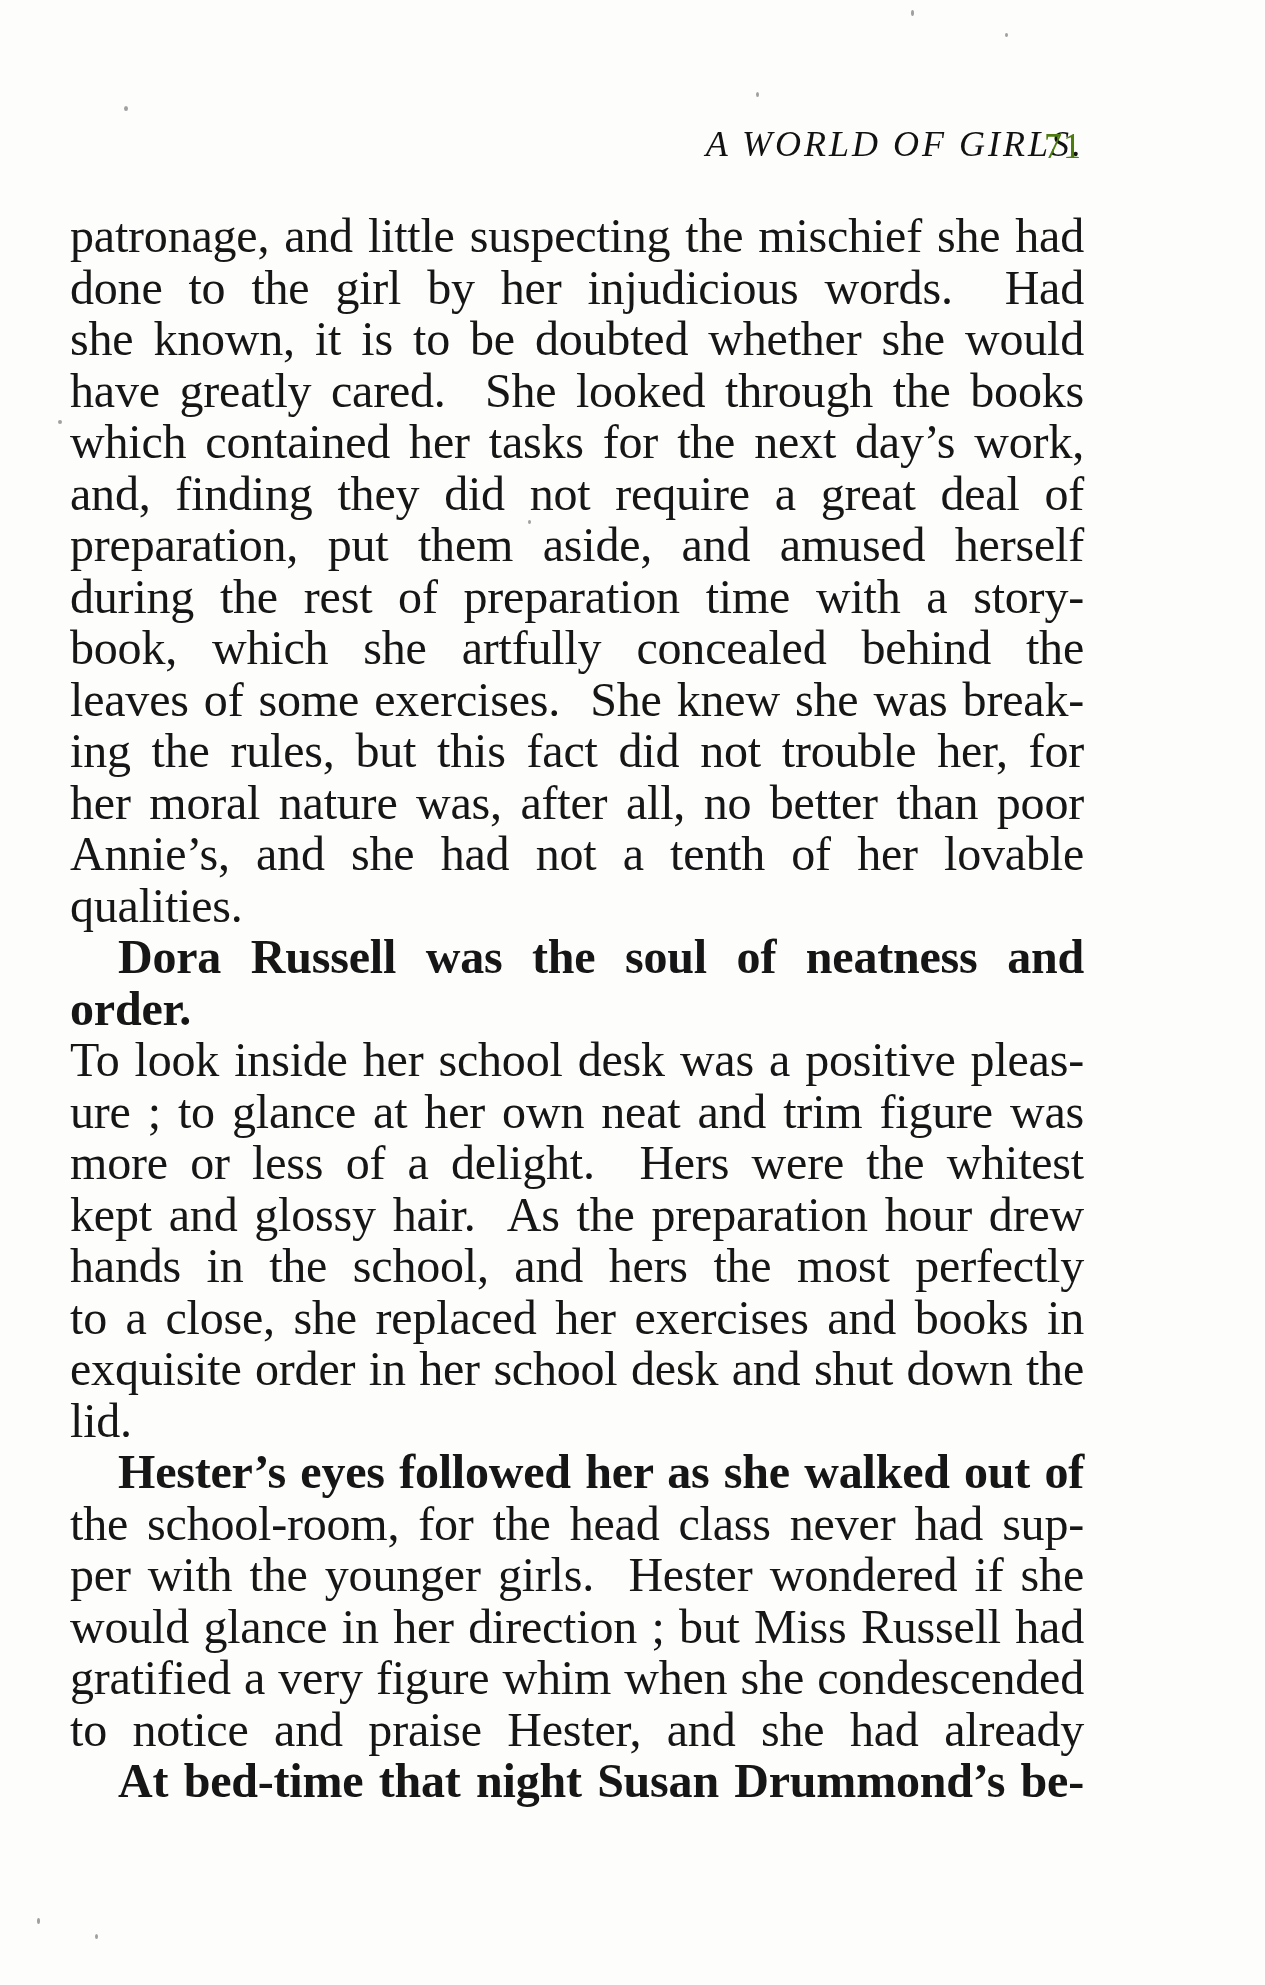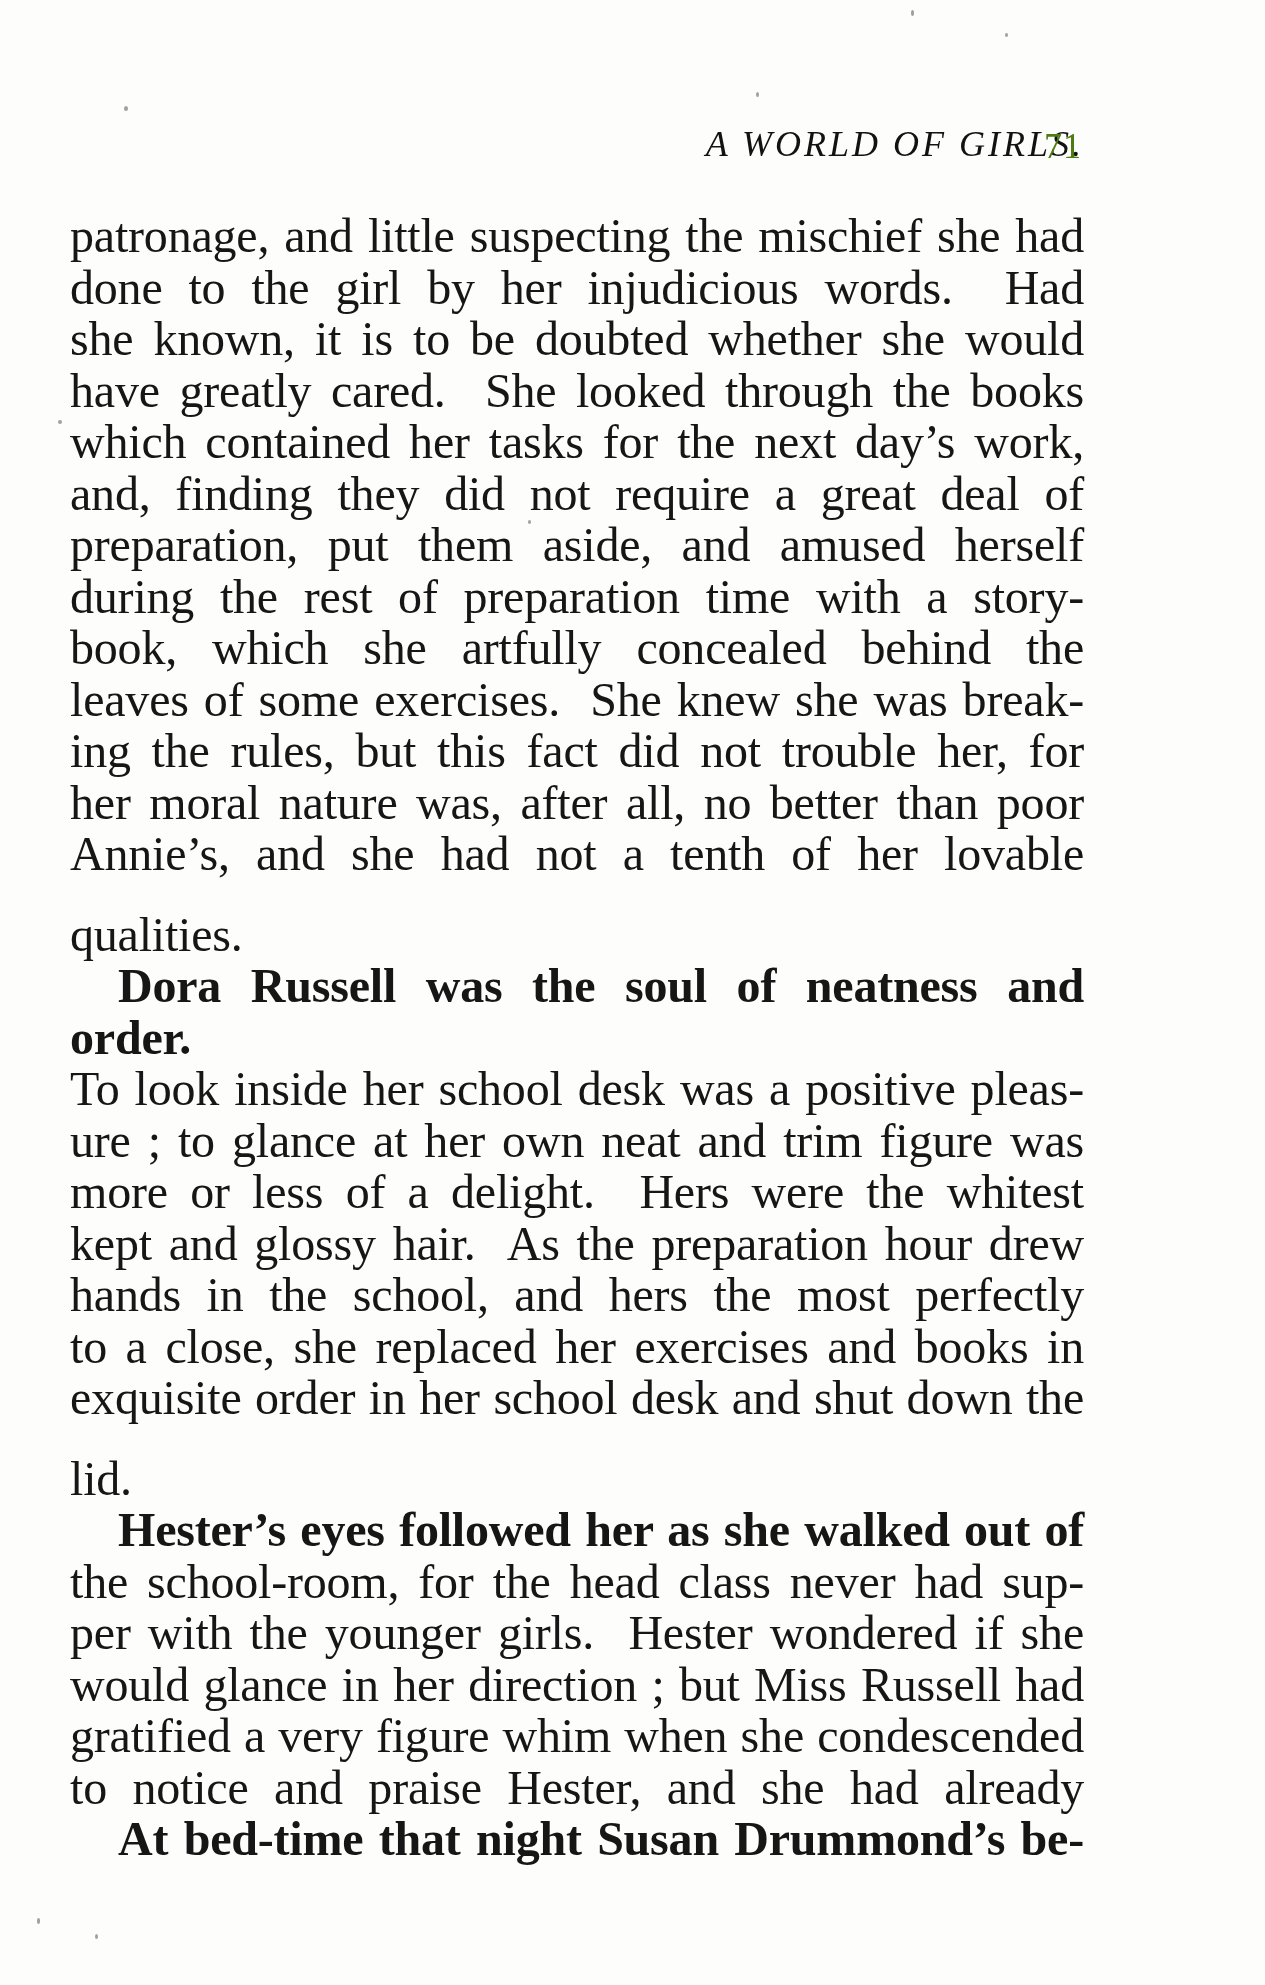--- a/index.html
+++ b/index.html
@@ -54,21 +54,20 @@
   }
   .para { margin: 0; }
   .line {
     text-align: justify;
     text-align-last: justify;
     min-height: 51.5px;
   }
   .line.last {
     text-align: left;
     text-align-last: left;
-    margin-top: 29px;
   }
   .line.indent {
     text-indent: 48px;
     font-weight: bold;
   }
   
   .speck {
     position: absolute;
     background: #6f6f6f;
     border-radius: 50%;

